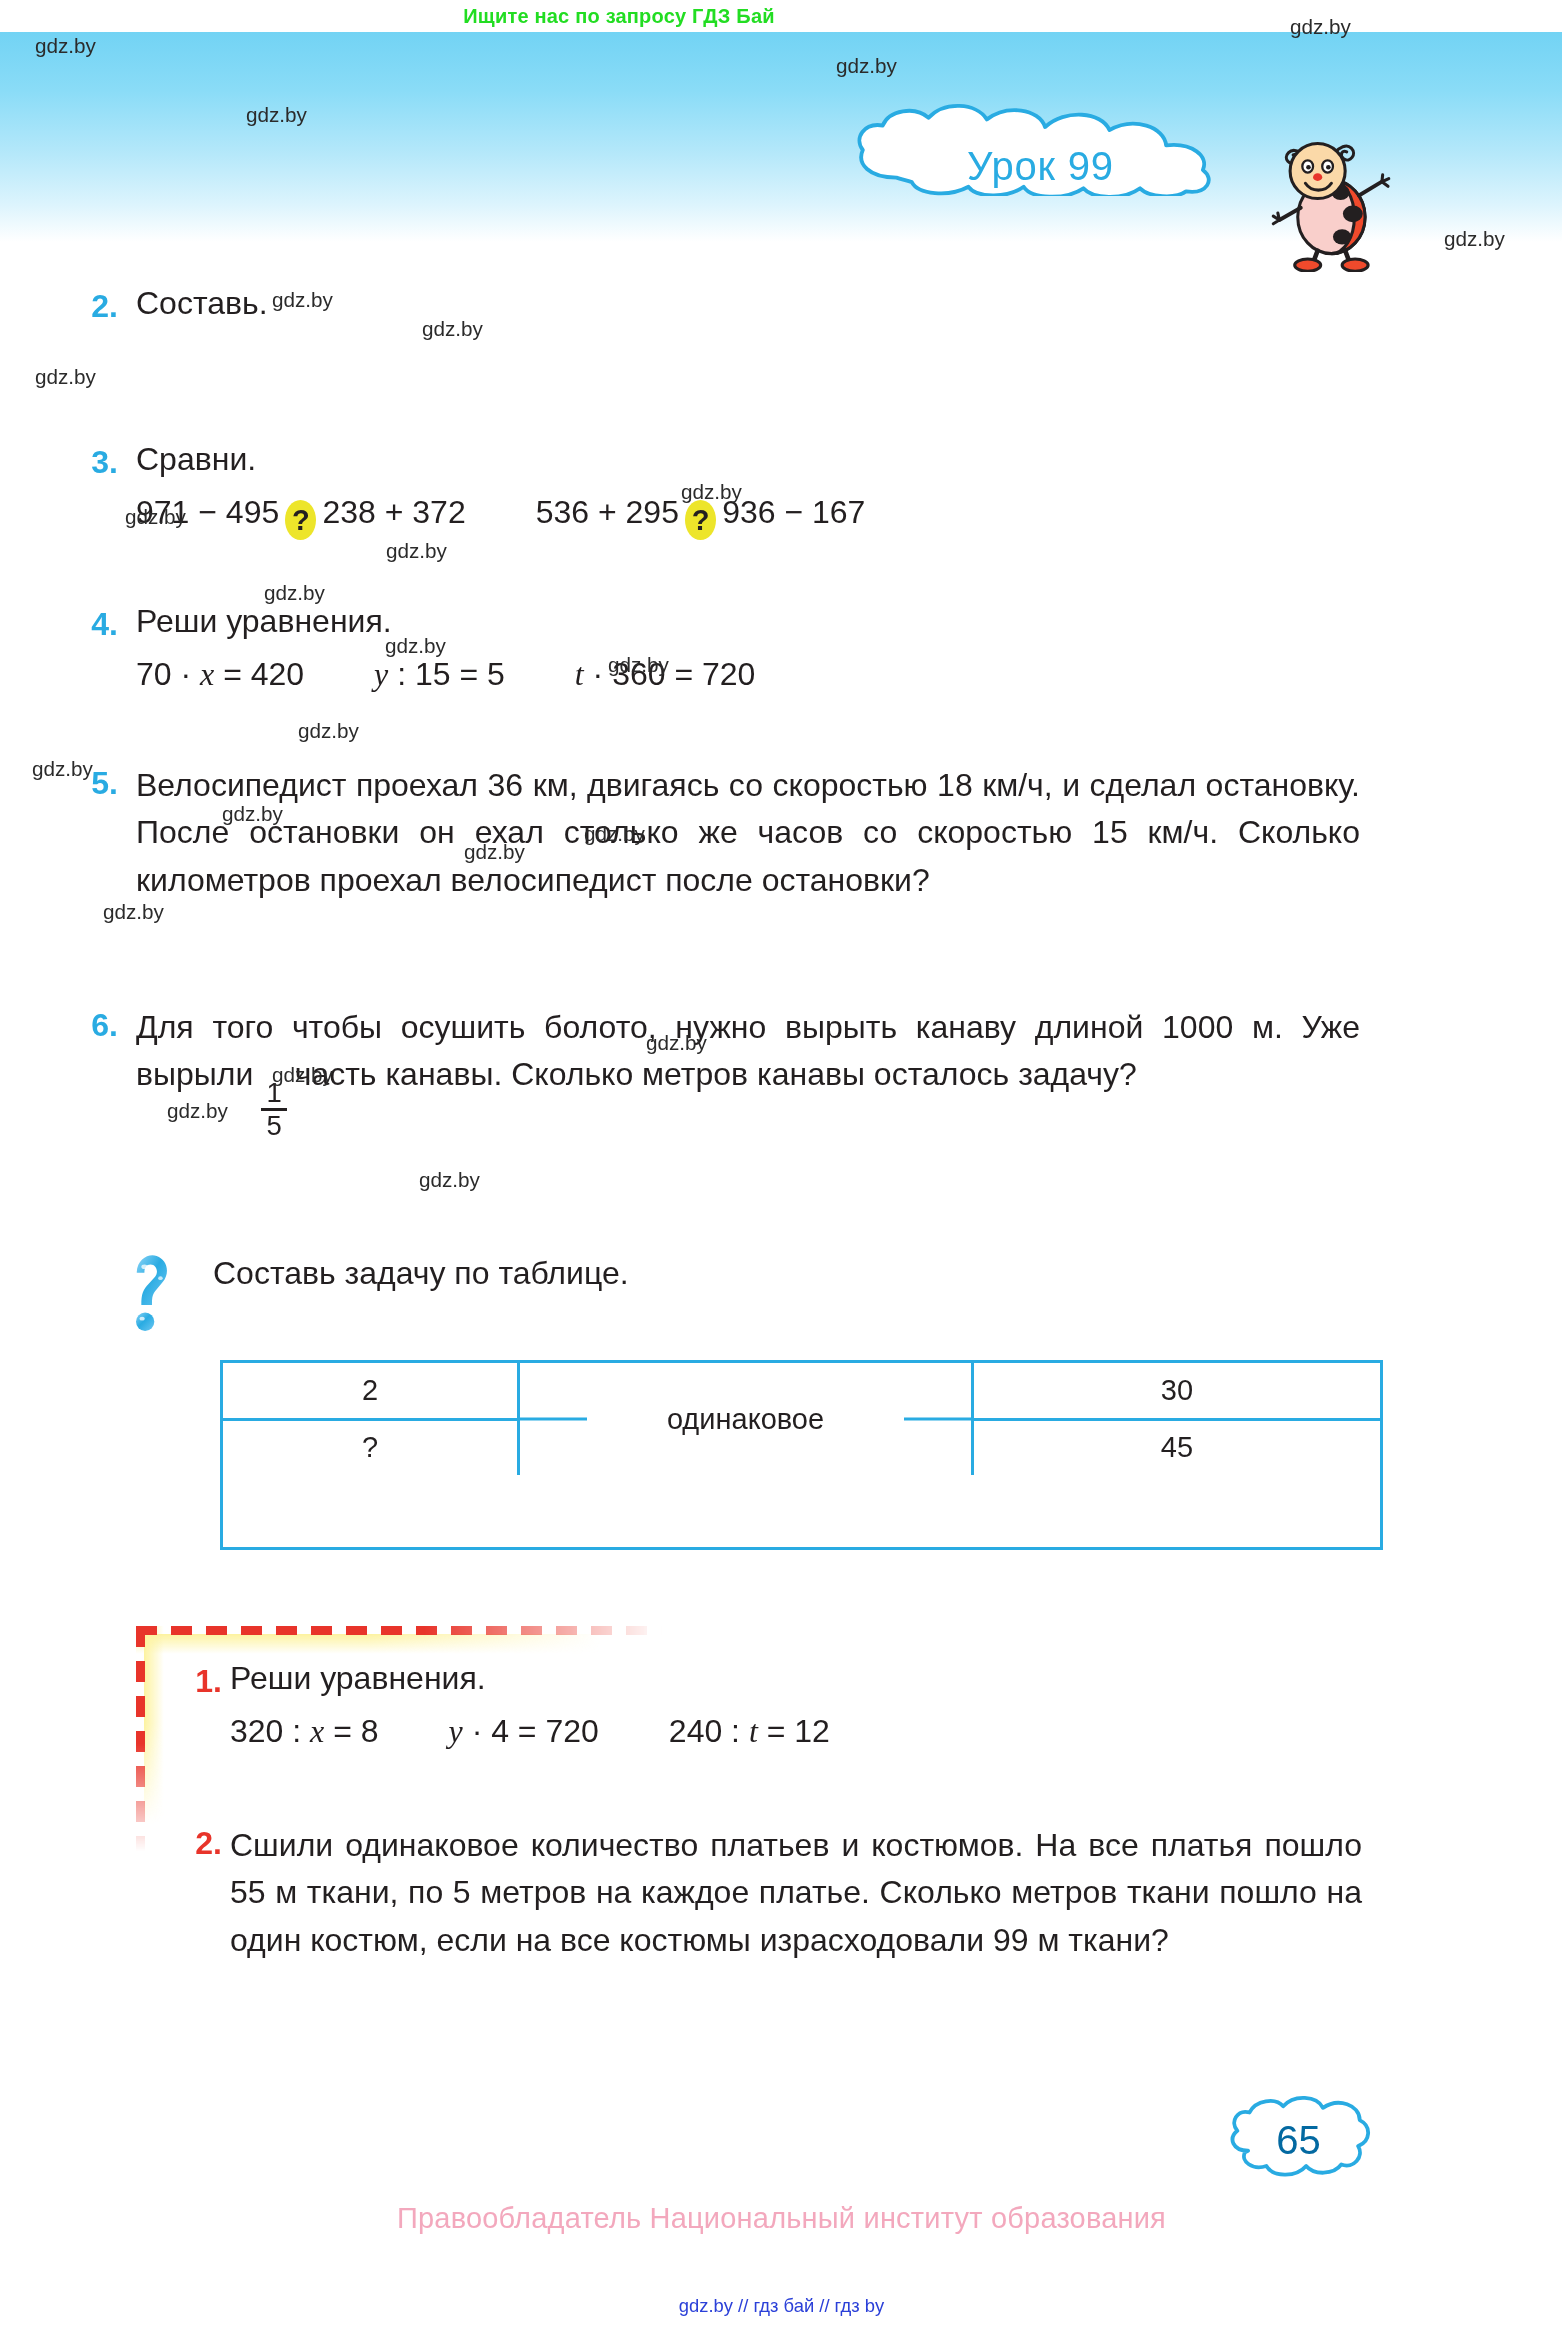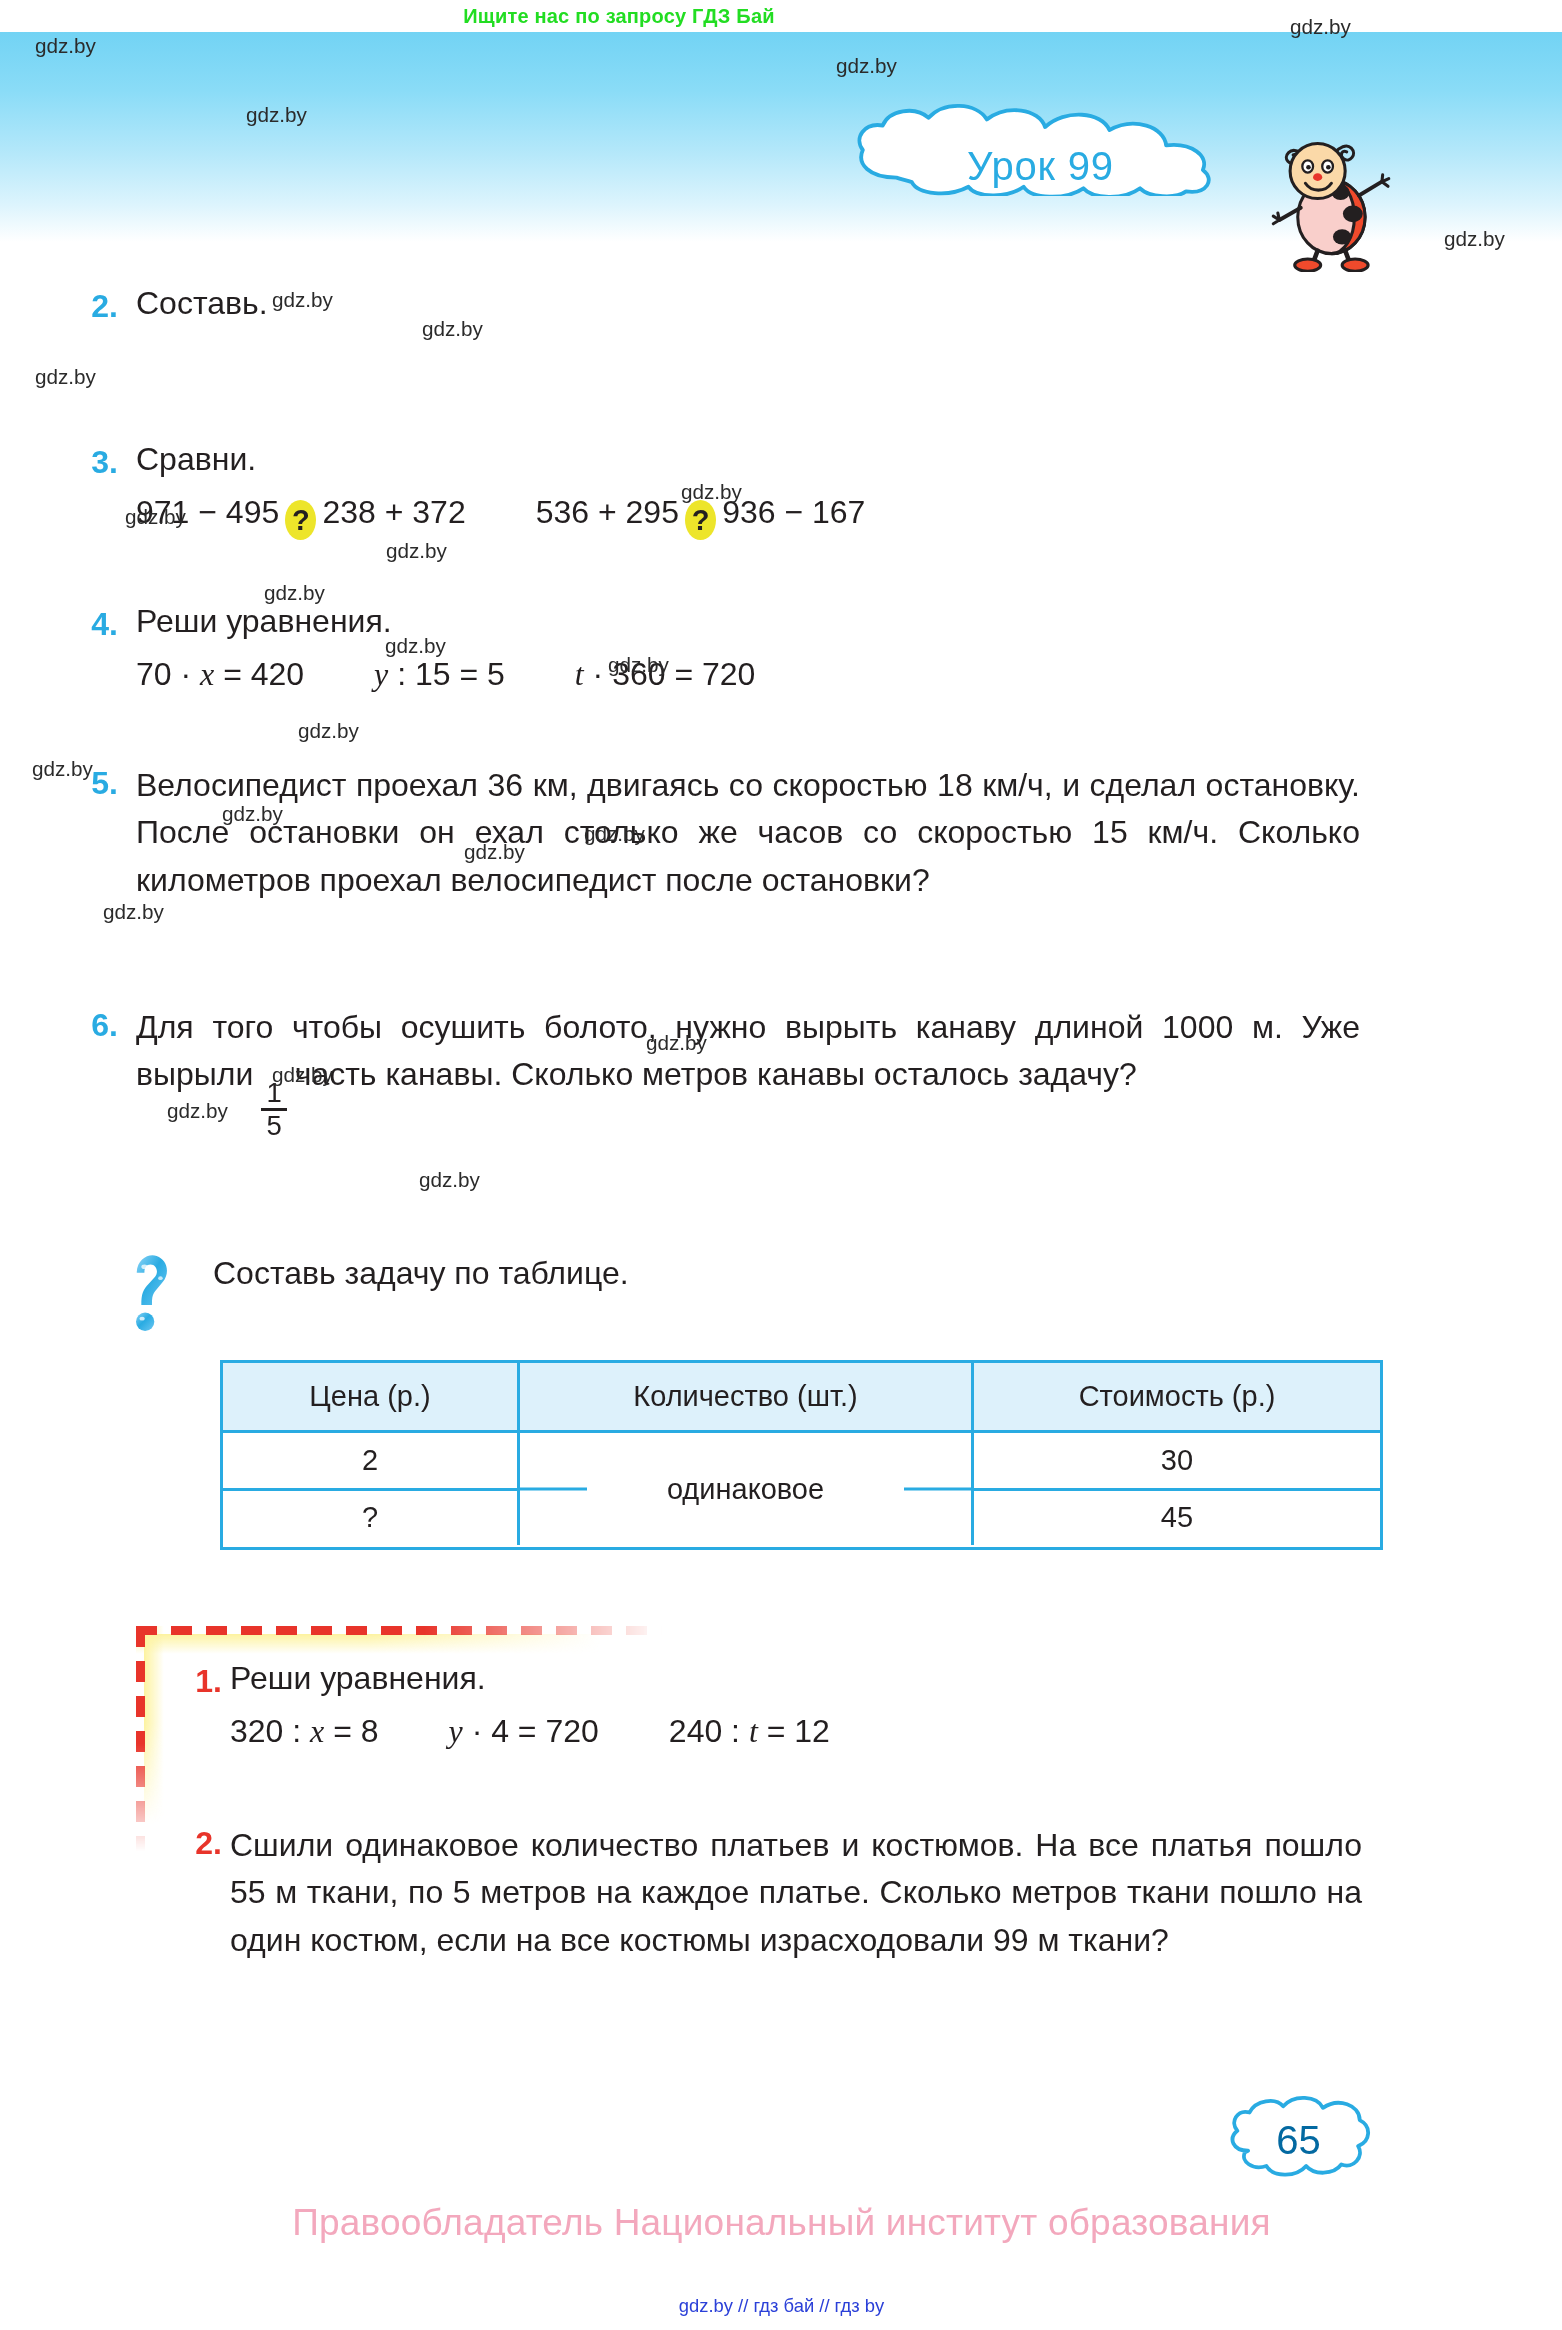--- a/index.html
+++ b/index.html
@@ -161,21 +161,21 @@
   
   .page-cloud{ position:absolute; left:1222px; top:2094px; width:153px; height:92px; z-index:20; }
   .page-cloud .pnum{
     position:absolute; inset:0; display:flex; align-items:center; justify-content:center;
     font-size:40px; color:#0369a1; z-index:3;
   }
 
   
   .copyright{
     position:absolute; left:0; top:2202px; width:1563px; text-align:center;
-    font-size:37px; color:#f3a8bd; z-index:20; letter-spacing:0.2px;
+    font-size:29px; color:#f3a8bd; z-index:20; letter-spacing:0.2px;
   }
   .bottom-links{
     position:absolute; left:0; top:2295px; width:1563px; text-align:center;
     font-size:18.4px; color:#2b40d8; z-index:40;
   }
 </style>
 </head>
 <body>
 
 <div class="sky"></div>
@@ -302,25 +302,20 @@
       <ellipse cx="17" cy="86" rx="3.5" ry="2.5" fill="#ffffff" opacity=".75"></ellipse>
     </svg>
   </div>
   <div class="ex" style="left:0;top:1255px;width:1563px;">
     <div class="ex-body" style="left:213px;top:0;">
       <div class="ex-title">Составь задачу по таблице.</div>
     </div>
   </div>
 
   <div class="tbl">
-    <div class="tbl-head">
-      <div class="c col-a">Цена (р.)</div>
-      <div class="c col-b">Количество (шт.)</div>
-      <div class="c col-c">Стоимость (р.)</div>
-    </div>
     <div class="tbl-body">
       <div class="col-a">
         <div class="cellval top">2</div>
         <div class="cellval">?</div>
       </div>
       <div class="col-b">
         <div class="col-b-inner">
           <span class="rule-l"></span>
           <span class="rule-r"></span>
           <span class="same">одинаковое</span>

